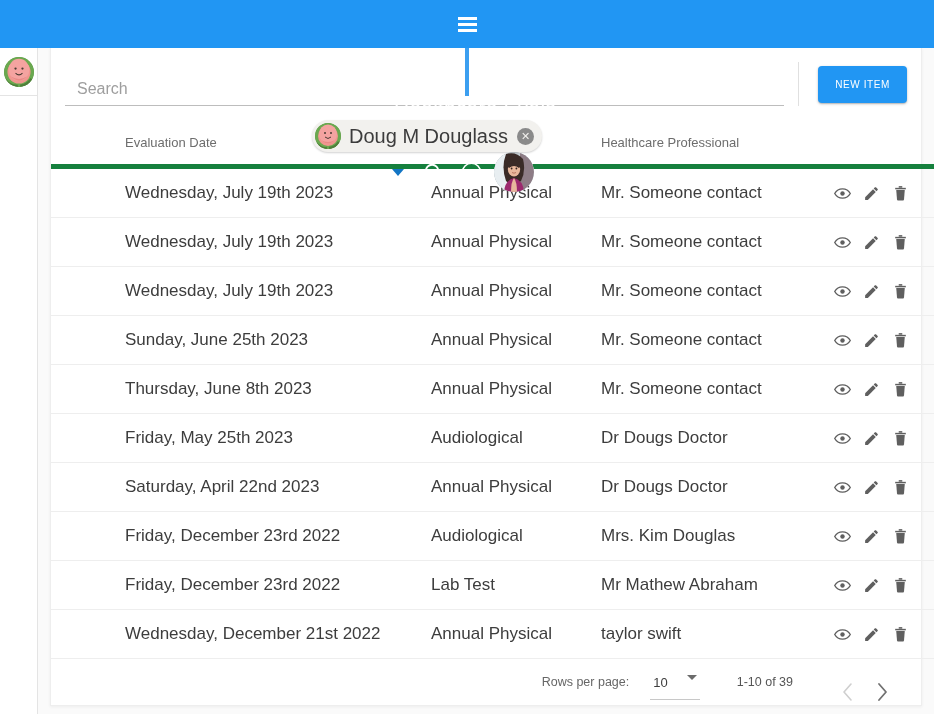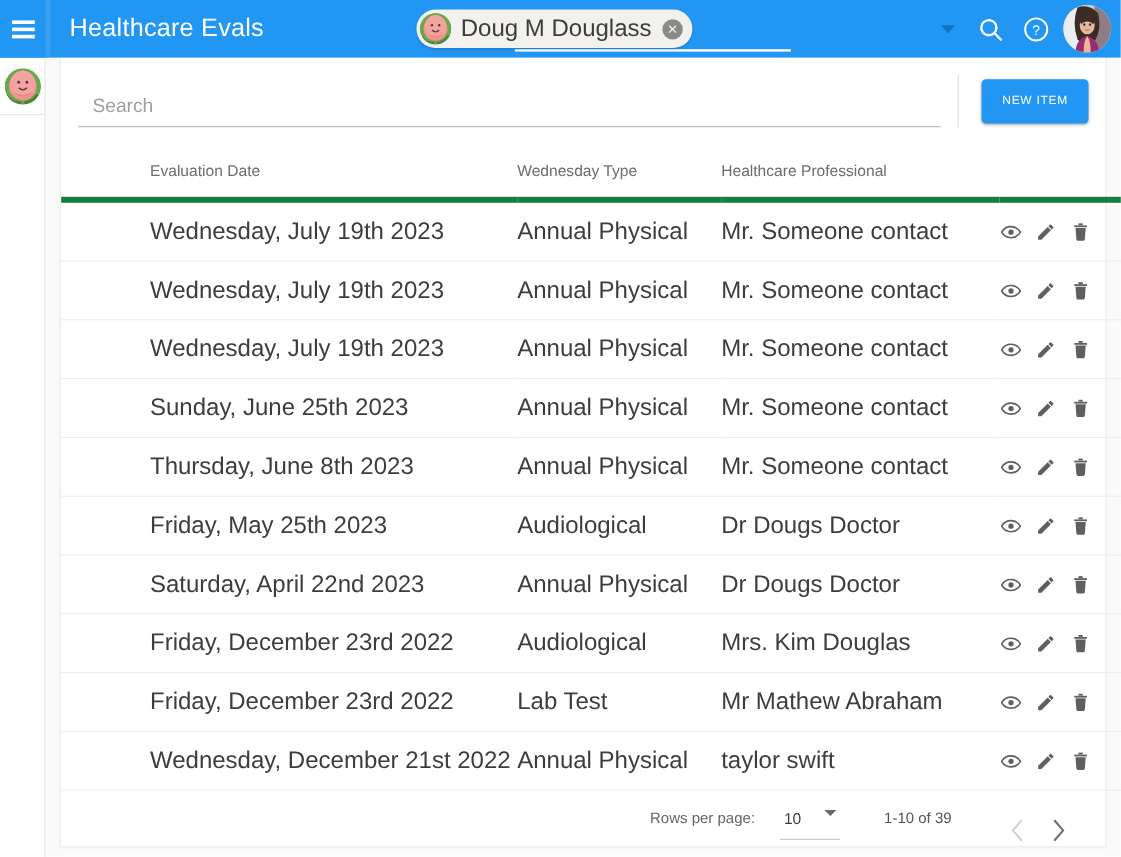--- a/index.html
+++ b/index.html
@@ -19,20 +19,21 @@
   .toolbar {
     position: absolute;
     top: 0; left: 0;
     width: 934px;
     height: 48px;
     background: #2196f3;
     display: flex;
     align-items: center;
     z-index: 20;
     box-sizing: border-box;
+    flex-direction: column;
   }
   .menu-zone {
     width: 38px;
     height: 48px;
     display: flex;
     align-items: center;
     justify-content: center;
     background: #2196f3;
     flex: 0 0 auto;
     cursor: pointer;
@@ -266,21 +267,21 @@
     text-align: left;
     font-weight: 400;
     font-size: 13px;
     color: #6d6d6d;
     height: 44px;
     padding: 0;
     border-bottom: 5px solid #15803d;
     vertical-align: middle;
   }
   .tbl td {
-    font-size: 20px;
+    font-size: 17px;
     color: #3d3d3d;
     height: 48px;
     padding: 0;
     border-bottom: 1px solid #eeeeee;
     vertical-align: middle;
     white-space: nowrap;
     overflow: hidden;
     text-overflow: ellipsis;
   }
   .col-date   { width: 306px; padding-left: 74px !important; }

